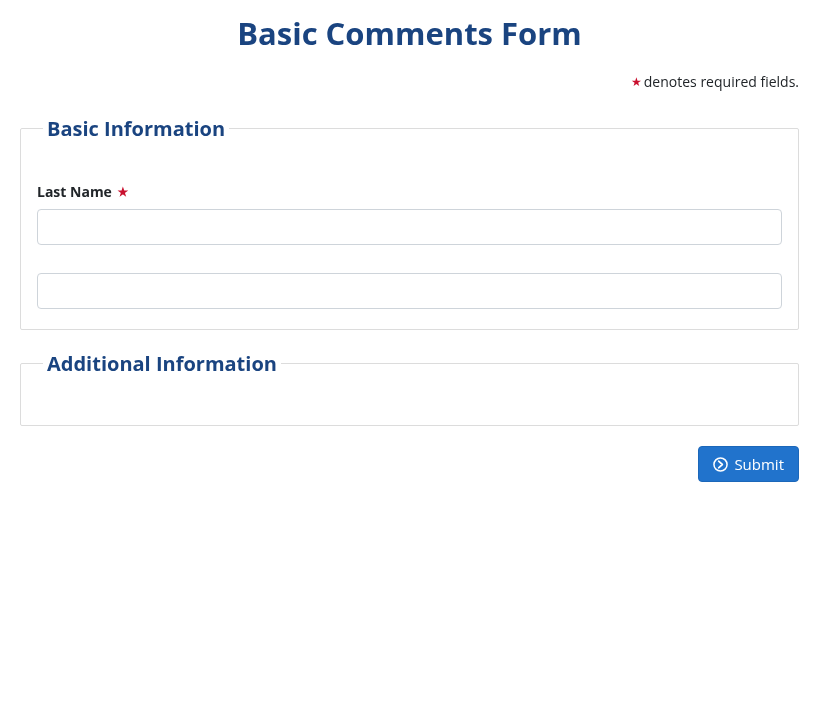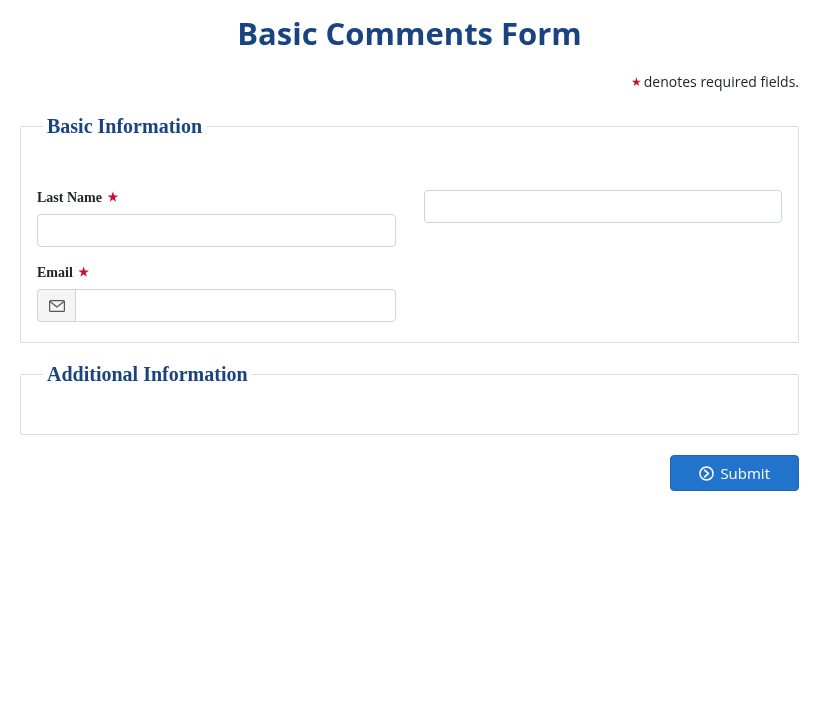--- a/index.html
+++ b/index.html
@@ -29,35 +29,34 @@
       top: -1px;
       margin-left: 2px;
       margin-right: 2px;
     }
     fieldset {
       border: 1px solid #dcdcdc;
       border-radius: 2px;
       padding: 28px 16px 20px 16px;
       margin-bottom: 20px;
       position: relative;
-      font-family: Liberation Serif, serif;
     }
     legend {
       color: #1a4480;
       font-size: 20px;
       font-weight: 700;
       padding: 0 4px;
       margin-left: 6px;
     }
     .row {
       display: flex;
       gap: 28px;
       margin-top: 18px;
     }
-    .row:first-of-type { margin-top: 24px; }
+    .row:first-of-type { margin-top: 12px; flex-direction: column; }
     .field {
       flex: 1;
       min-width: 0;
     }
     .field.half { flex: 0 0 calc(50% - 14px); }
     label {
       display: block;
       font-weight: 700;
       font-size: 14px;
       color: #212529;
@@ -100,21 +99,21 @@
     .button-row {
       display: flex;
       justify-content: flex-end;
       margin-top: 20px;
     }
     button.submit {
       background: #2173cc;
       border: 1px solid #1c67b9;
       color: #fff;
       font-size: 15px;
-      padding: 7px 28px;
+      padding: 7px 14px;
       border-radius: 4px;
       cursor: pointer;
       display: inline-flex;
       align-items: center;
       gap: 6px;
       font-family: inherit;
     }
     svg { display: block; }
   </style>
 </head>
@@ -135,38 +134,20 @@
         <span>Last Name</span>
         <span class="star">★</span>
       </label>
       <input type="text" value="" style="">
     </div>
     <div class="field half">
       <input type="text" value="" style="">
     </div>
   </div>
 
-  <div class="row">
-    <div class="field half">
-      <label>
-        <span>Email</span>
-        <span class="star">★</span>
-      </label>
-      <div class="input-group">
-        <span class="input-addon">
-          <svg width="16" height="12" viewBox="0 0 16 12" fill="none" stroke="#555" stroke-width="1.2">
-            <rect x="0.6" y="0.6" width="14.8" height="10.8" rx="1"></rect>
-            <path d="M1 1.5 L8 7 L15 1.5"></path>
-          </svg>
-        </span>
-        <input type="text" value="" style="">
-      </div>
-    </div>
-    <div class="field half"></div>
-  </div>
 </fieldset>
 
 <fieldset>
   <legend>Additional Information</legend>
 
 </fieldset>
 
 <div class="button-row">
   <button class="submit" type="button">
     <span>

